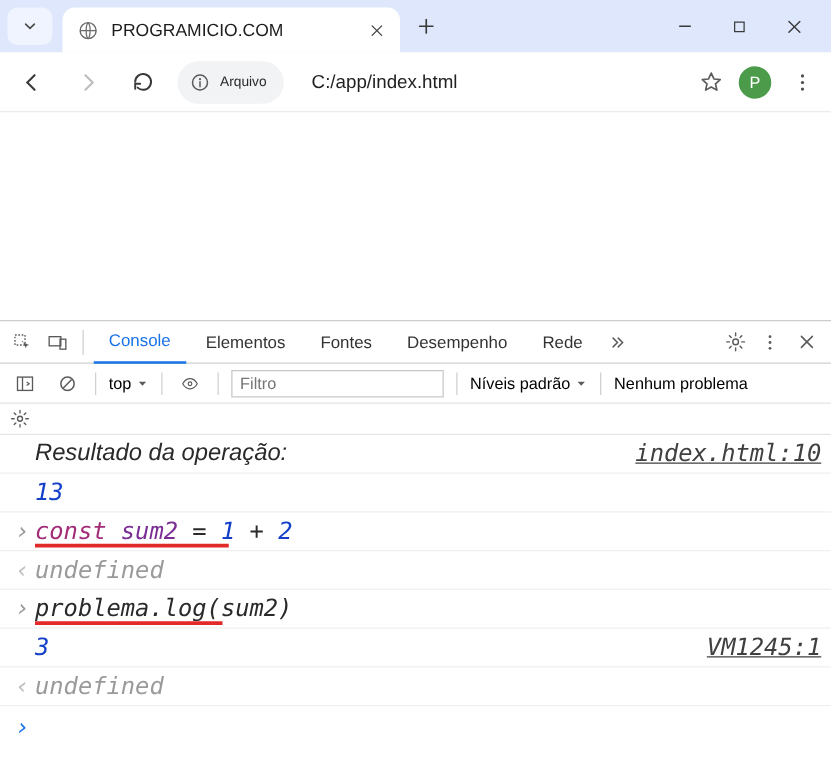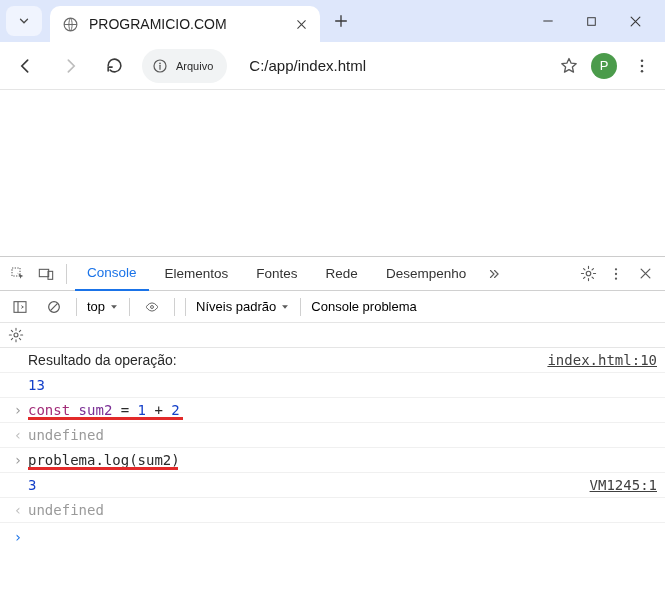--- a/index.html
+++ b/index.html
@@ -84,21 +84,21 @@
   .ctoolbar .sep { width:1px; height:18px; background:#d0d0d0; }
   .ctoolbar .ctx { display:flex; align-items:center; gap:4px; cursor:pointer;}
   .ctoolbar input.filter {
     height:22px; width:170px; border:1px solid #c8c8c8;
     padding: 0 6px; font-size:13px; background:#fff;
   }
   .ctoolbar .lvl { display:flex; align-items:center; gap:4px; cursor:pointer;}
   .cgear { padding: 4px 8px; }
 
   
-  .console { flex:1; font-family: Consolas, Menlo, monospace; font-size:14px; overflow:auto;}
+  .console { flex:1; font-family: Consolas, Menlo, monospace; font-size:19px; overflow:auto;font-style:italic;}
   .row { display:flex; align-items:flex-start; padding: 4px 8px 4px 8px; border-bottom: 1px solid #f0f0f0; }
   .gut { width:20px; flex:none; color:#9a9a9a; font-family: inherit; text-align:center; user-select:none;}
   .msg { flex:1; position:relative; }
   .src { color:#404040; text-decoration: underline; cursor:pointer; font-family: Consolas, Menlo, monospace; margin-left: 20px;}
   .txt-plain { color:#2a2a2a; font-family: "Segoe UI", Arial, sans-serif; }
   .num { color:#1440c9; }
   .undef { color:#9a9a9a; }
   .kw { color:#a22c78; }
   .ident { color:#7a2e94; }
   .op { color:#2a2a2a; }
@@ -212,22 +212,22 @@
     <span class="dt-ic">
         <svg width="18" height="16" viewBox="0 0 24 24">
           <rect x="2" y="5" width="14" height="11" stroke="#5a5a5a" stroke-width="1.6" fill="none"></rect>
           <rect x="15" y="8" width="7" height="12" stroke="#5a5a5a" stroke-width="1.6" fill="none"></rect>
         </svg>
       </span>
     <div style="width:1px;height:20px;background:#d0d0d0;margin:0 4px;"></div>
     <div class="dt-tab active">Console</div>
     <div class="dt-tab">Elementos</div>
     <div class="dt-tab">Fontes</div>
+    <div class="dt-tab">Desempenho</div>
     <div class="dt-tab">Rede</div>
-    <div class="dt-tab">Desempenho</div>
     <span class="dt-ic">
         <svg width="18" height="14" viewBox="0 0 24 24">
           <path d="M6 6l6 6-6 6M13 6l6 6-6 6" stroke="#5a5a5a" stroke-width="2" fill="none" stroke-linecap="round"></path>
         </svg>
       </span>
     <div class="flex"></div>
     <span class="dt-ic">
         <svg width="17" height="17" viewBox="0 0 24 24">
           <circle cx="12" cy="12" r="3.2" stroke="#5a5a5a" stroke-width="1.6" fill="none"></circle>
           <path d="M12 2v3M12 19v3M2 12h3M19 12h3M5 5l2 2M17 17l2 2M19 5l-2 2M7 17l-2 2" stroke="#5a5a5a" stroke-width="1.6" stroke-linecap="round"></path>
@@ -269,29 +269,30 @@
         </svg>
     </div>
     <div class="sep"></div>
     <span class="dt-ic">
         <svg width="18" height="14" viewBox="0 0 24 24">
           <path d="M2 12s4-7 10-7 10 7 10 7-4 7-10 7S2 12 2 12z" stroke="#5a5a5a" stroke-width="1.6" fill="none"></path>
           <circle cx="12" cy="12" r="2.5" stroke="#5a5a5a" stroke-width="1.6" fill="none"></circle>
         </svg>
       </span>
     <div class="sep"></div>
+    <input class="filter" placeholder="Filtro" style="">
     <div class="sep"></div>
     <div class="lvl">
       <span>Níveis padrão</span>
       <svg width="10" height="10" viewBox="0 0 24 24">
           <path d="M5 8l7 8 7-8z" fill="#5a5a5a"></path>
         </svg>
     </div>
     <div class="sep"></div>
-    <span>Console problema</span>
+    <span>Nenhum problema</span>
   </div>
   <div class="cgear" style="border-bottom:1px solid #e5e5e5;">
     <svg width="16" height="16" viewBox="0 0 24 24">
         <circle cx="12" cy="12" r="3" stroke="#5a5a5a" stroke-width="1.6" fill="none"></circle>
         <path d="M12 2v3M12 19v3M2 12h3M19 12h3M5 5l2 2M17 17l2 2M19 5l-2 2M7 17l-2 2" stroke="#5a5a5a" stroke-width="1.6" stroke-linecap="round"></path>
       </svg>
   </div>
 
   <div class="console">
 

